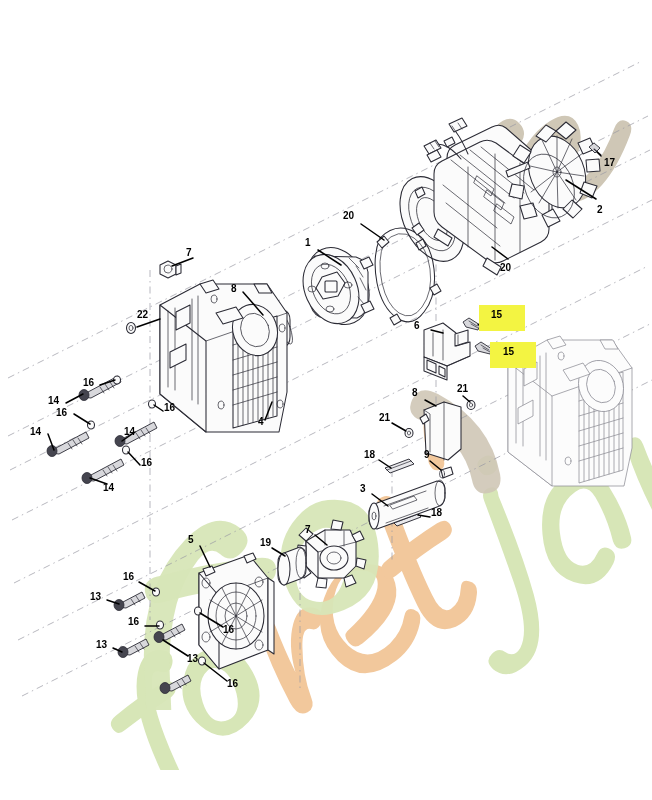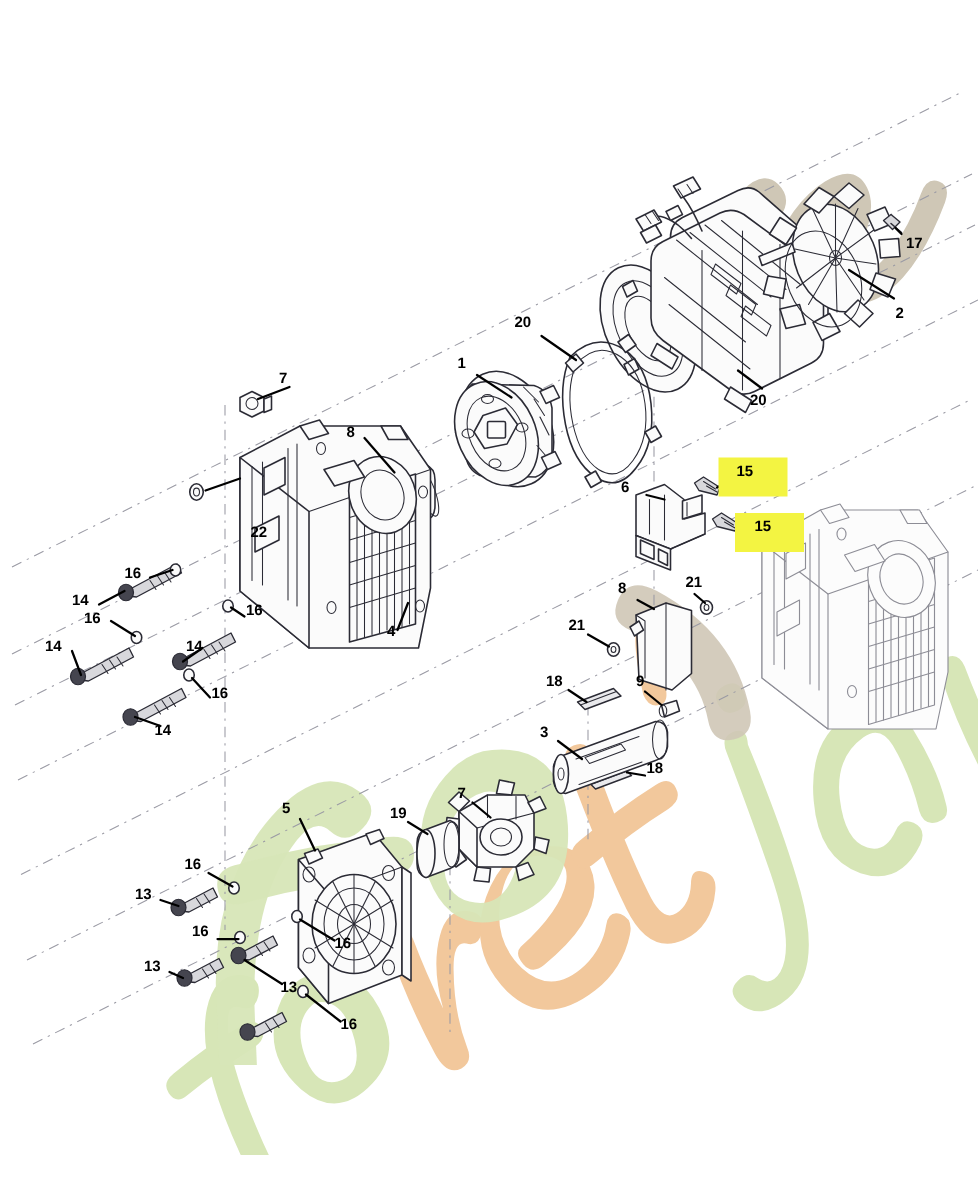--- a/index.html
+++ b/index.html
@@ -532,21 +532,21 @@
   <div class="hl" style="left:479px;top:305px;width:46px;height:26px;"></div>
   <div class="hl" style="left:490px;top:342px;width:46px;height:26px;"></div>
 
   <div class="lbl" style="left:604px;top:158px;">17</div>
   <div class="lbl" style="left:597px;top:205px;">2</div>
   <div class="lbl" style="left:500px;top:263px;">20</div>
   <div class="lbl" style="left:343px;top:211px;">20</div>
   <div class="lbl" style="left:305px;top:238px;">1</div>
   <div class="lbl" style="left:186px;top:248px;">7</div>
   <div class="lbl" style="left:231px;top:284px;">8</div>
-  <div class="lbl" style="left:167px;top:310px;margin-top:41px;">22</div>
+  <div class="lbl" style="left:137px;top:310px;">22</div>
   <div class="lbl" style="left:258px;top:417px;">4</div>
   <div class="lbl" style="left:414px;top:321px;">6</div>
   <div class="lbl" style="left:491px;top:310px;">15</div>
   <div class="lbl" style="left:503px;top:347px;">15</div>
   <div class="lbl" style="left:83px;top:378px;">16</div>
   <div class="lbl" style="left:48px;top:396px;">14</div>
   <div class="lbl" style="left:56px;top:408px;">16</div>
   <div class="lbl" style="left:164px;top:403px;">16</div>
   <div class="lbl" style="left:124px;top:427px;">14</div>
   <div class="lbl" style="left:30px;top:427px;">14</div>

